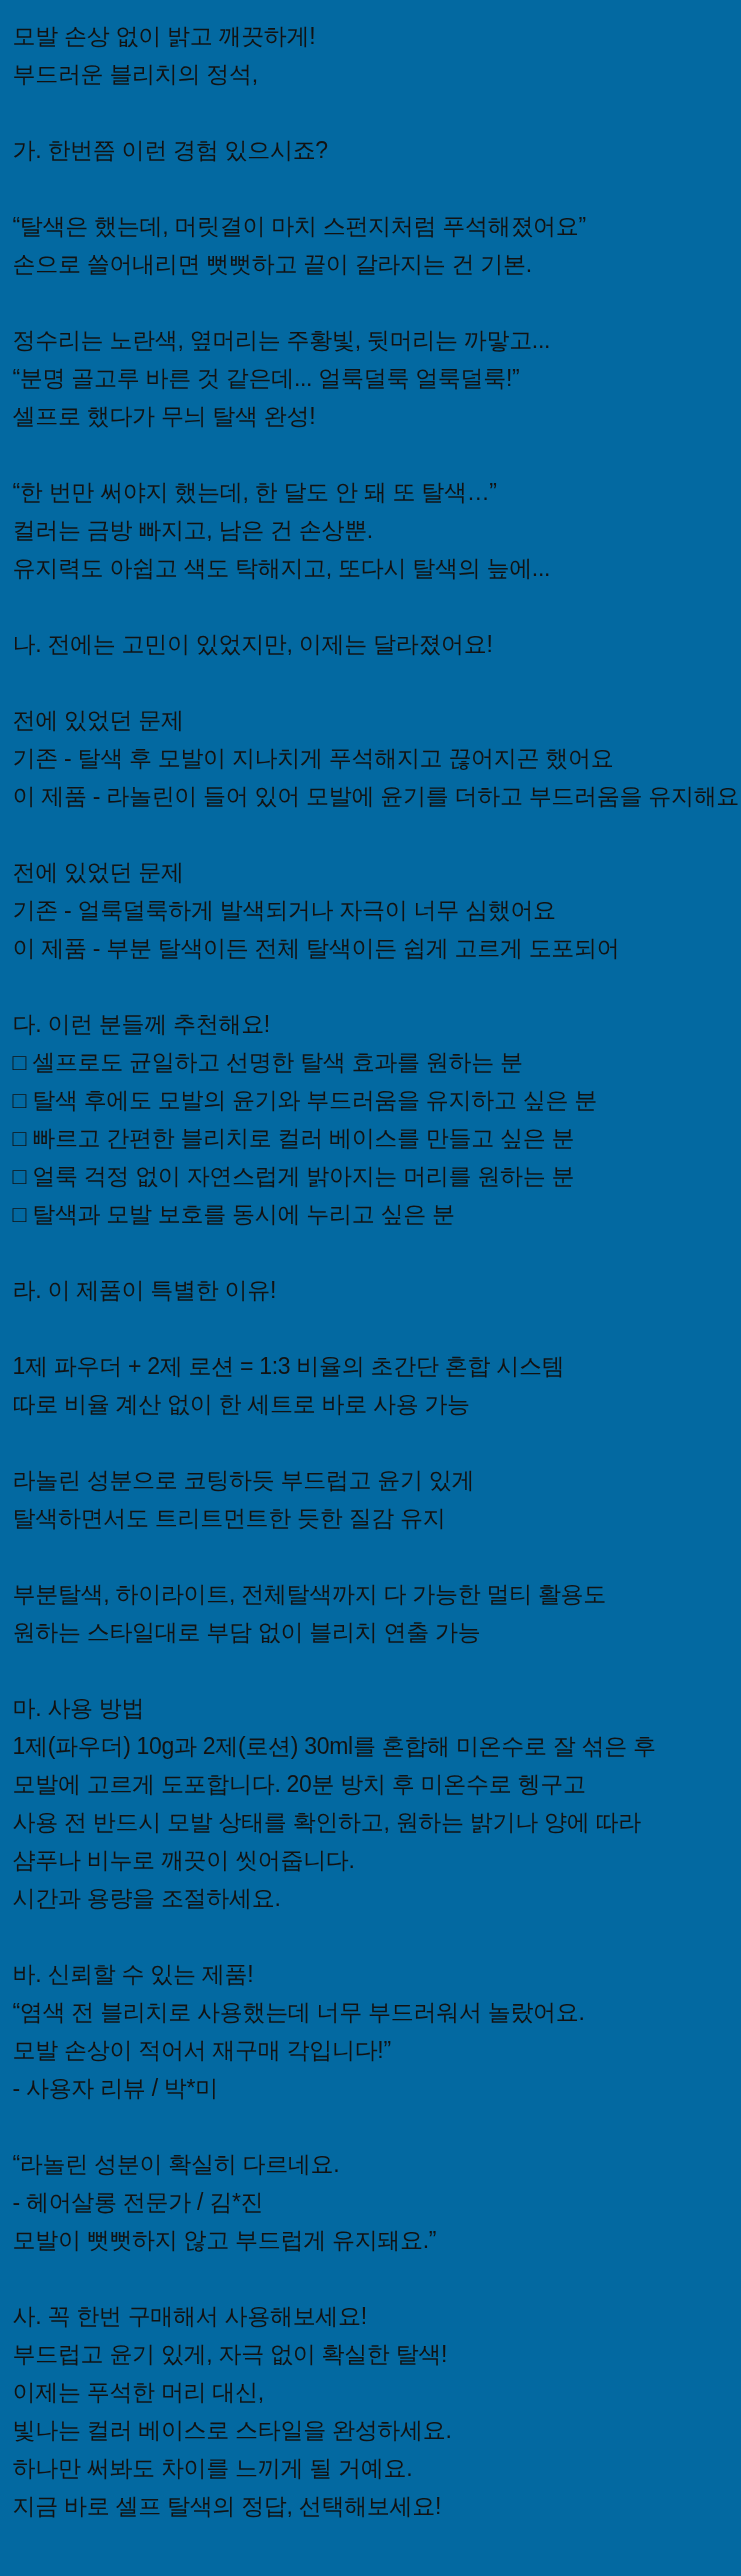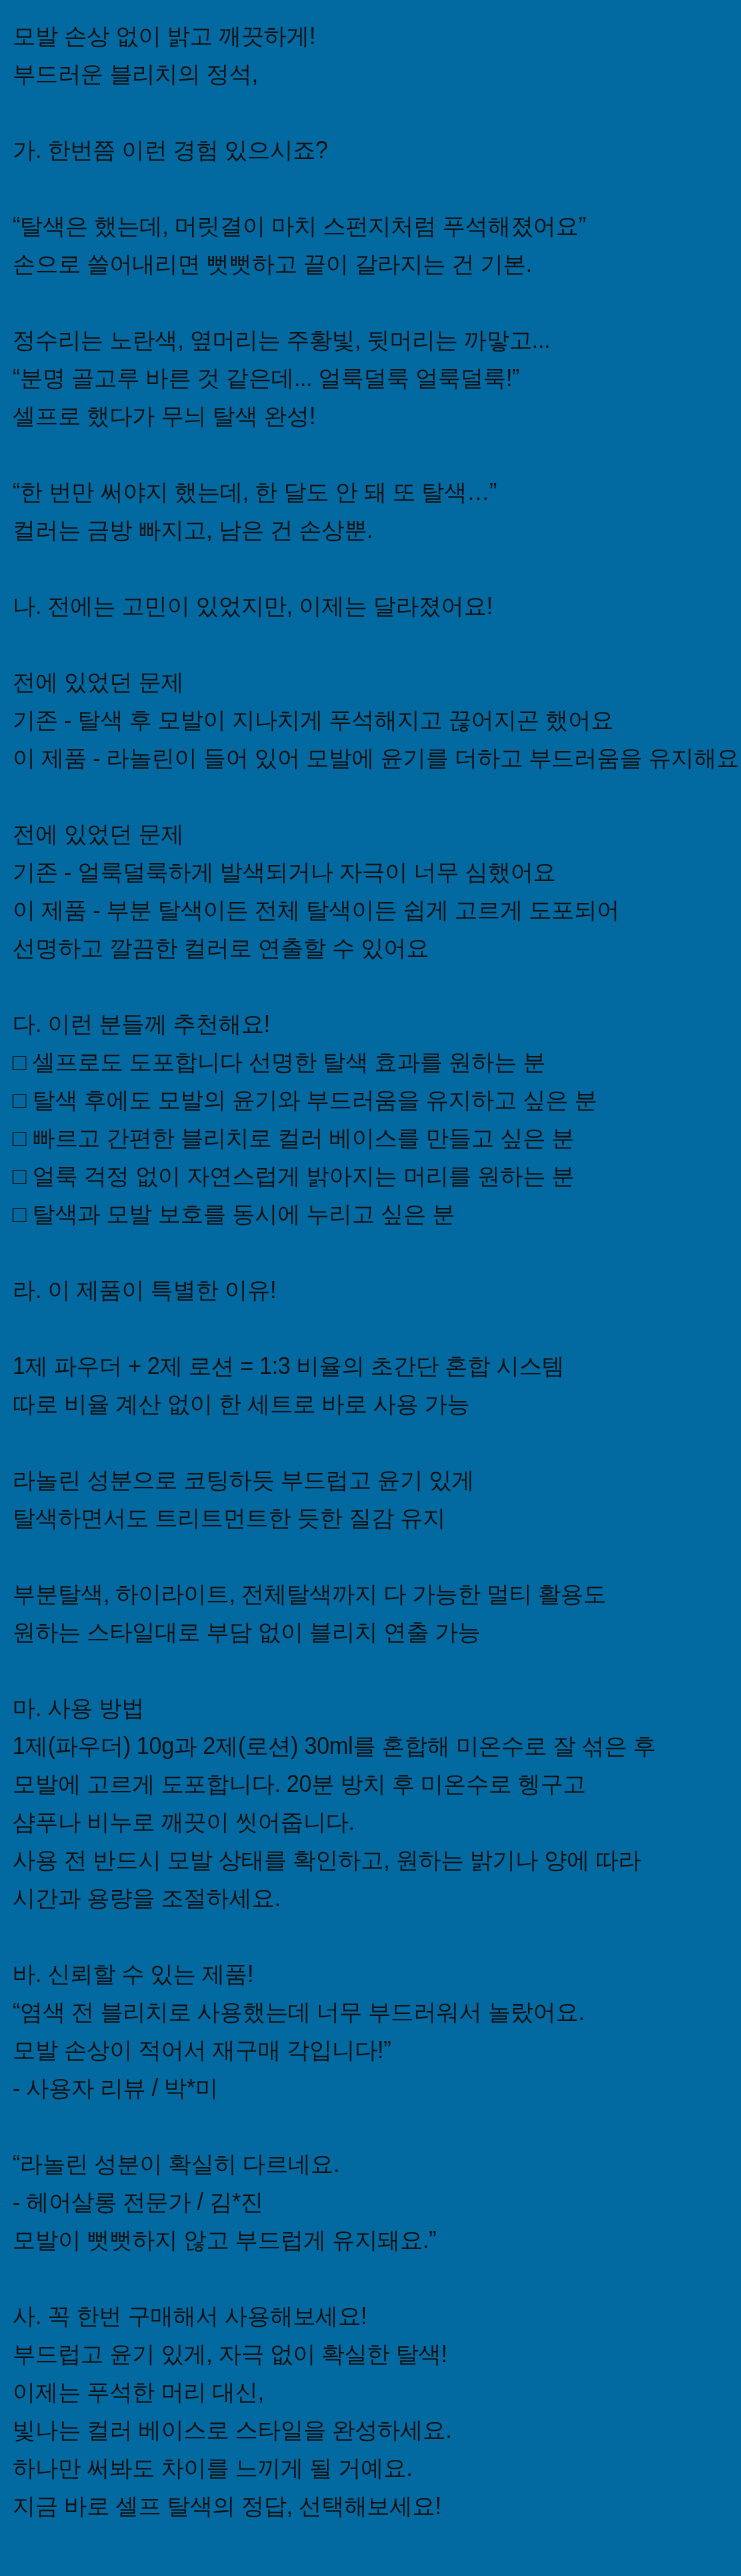--- a/index.html
+++ b/index.html
@@ -46,42 +46,42 @@
       <div class="line blank"></div>
       <div>
         <div class="line">정수리는 노란색, 옆머리는 주황빛, 뒷머리는 까맣고...</div>
         <div class="line">“분명 골고루 바른 것 같은데... 얼룩덜룩 얼룩덜룩!”</div>
         <div class="line">셀프로 했다가 무늬 탈색 완성!</div>
       </div>
       <div class="line blank"></div>
       <div>
         <div class="line">“한 번만 써야지 했는데, 한 달도 안 돼 또 탈색…”</div>
         <div class="line">컬러는 금방 빠지고, 남은 건 손상뿐.</div>
+        <div class="line">유지력도 아쉽고 색도 탁해지고, 또다시 탈색의 늪에...</div>
       </div>
       <div class="line blank"></div>
       <div>
         <div class="line">나. 전에는 고민이 있었지만, 이제는 달라졌어요!</div>
       </div>
       <div class="line blank"></div>
       <div>
         <div class="line">전에 있었던 문제</div>
         <div class="line">기존 - 탈색 후 모발이 지나치게 푸석해지고 끊어지곤 했어요</div>
         <div class="line">이 제품 - 라놀린이 들어 있어 모발에 윤기를 더하고 부드러움을 유지해요</div>
       </div>
       <div class="line blank"></div>
       <div>
         <div class="line">전에 있었던 문제</div>
         <div class="line">기존 - 얼룩덜룩하게 발색되거나 자극이 너무 심했어요</div>
         <div class="line">이 제품 - 부분 탈색이든 전체 탈색이든 쉽게 고르게 도포되어</div>
-        <div class="line">선명하고 깔끔한 컬러로 연출할 수 있어요</div>
       </div>
       <div class="line blank"></div>
       <div>
         <div class="line">다. 이런 분들께 추천해요!</div>
-        <div class="line">□ 셀프로도 도포합니다 선명한 탈색 효과를 원하는 분</div>
+        <div class="line">□ 셀프로도 균일하고 선명한 탈색 효과를 원하는 분</div>
         <div class="line">□ 탈색 후에도 모발의 윤기와 부드러움을 유지하고 싶은 분</div>
         <div class="line">□ 빠르고 간편한 블리치로 컬러 베이스를 만들고 싶은 분</div>
         <div class="line">□ 얼룩 걱정 없이 자연스럽게 밝아지는 머리를 원하는 분</div>
         <div class="line">□ 탈색과 모발 보호를 동시에 누리고 싶은 분</div>
       </div>
       <div class="line blank"></div>
       <div>
         <div class="line">라. 이 제품이 특별한 이유!</div>
       </div>
       <div class="line blank"></div>
@@ -97,22 +97,22 @@
       <div class="line blank"></div>
       <div>
         <div class="line">부분탈색, 하이라이트, 전체탈색까지 다 가능한 멀티 활용도</div>
         <div class="line">원하는 스타일대로 부담 없이 블리치 연출 가능</div>
       </div>
       <div class="line blank"></div>
       <div>
         <div class="line">마. 사용 방법</div>
         <div class="line">1제(파우더) 10g과 2제(로션) 30ml를 혼합해 미온수로 잘 섞은 후</div>
         <div class="line">모발에 고르게 도포합니다. 20분 방치 후 미온수로 헹구고</div>
+        <div class="line">사용 전 반드시 모발 상태를 확인하고, 원하는 밝기나 양에 따라</div>
         <div class="line">샴푸나 비누로 깨끗이 씻어줍니다.</div>
-        <div class="line">사용 전 반드시 모발 상태를 확인하고, 원하는 밝기나 양에 따라</div>
         <div class="line">시간과 용량을 조절하세요.</div>
       </div>
       <div class="line blank"></div>
       <div>
         <div class="line">바. 신뢰할 수 있는 제품!</div>
         <div class="line">“염색 전 블리치로 사용했는데 너무 부드러워서 놀랐어요.</div>
         <div class="line">모발 손상이 적어서 재구매 각입니다!”</div>
         <div class="line">- 사용자 리뷰 / 박*미</div>
       </div>
       <div class="line blank"></div>

